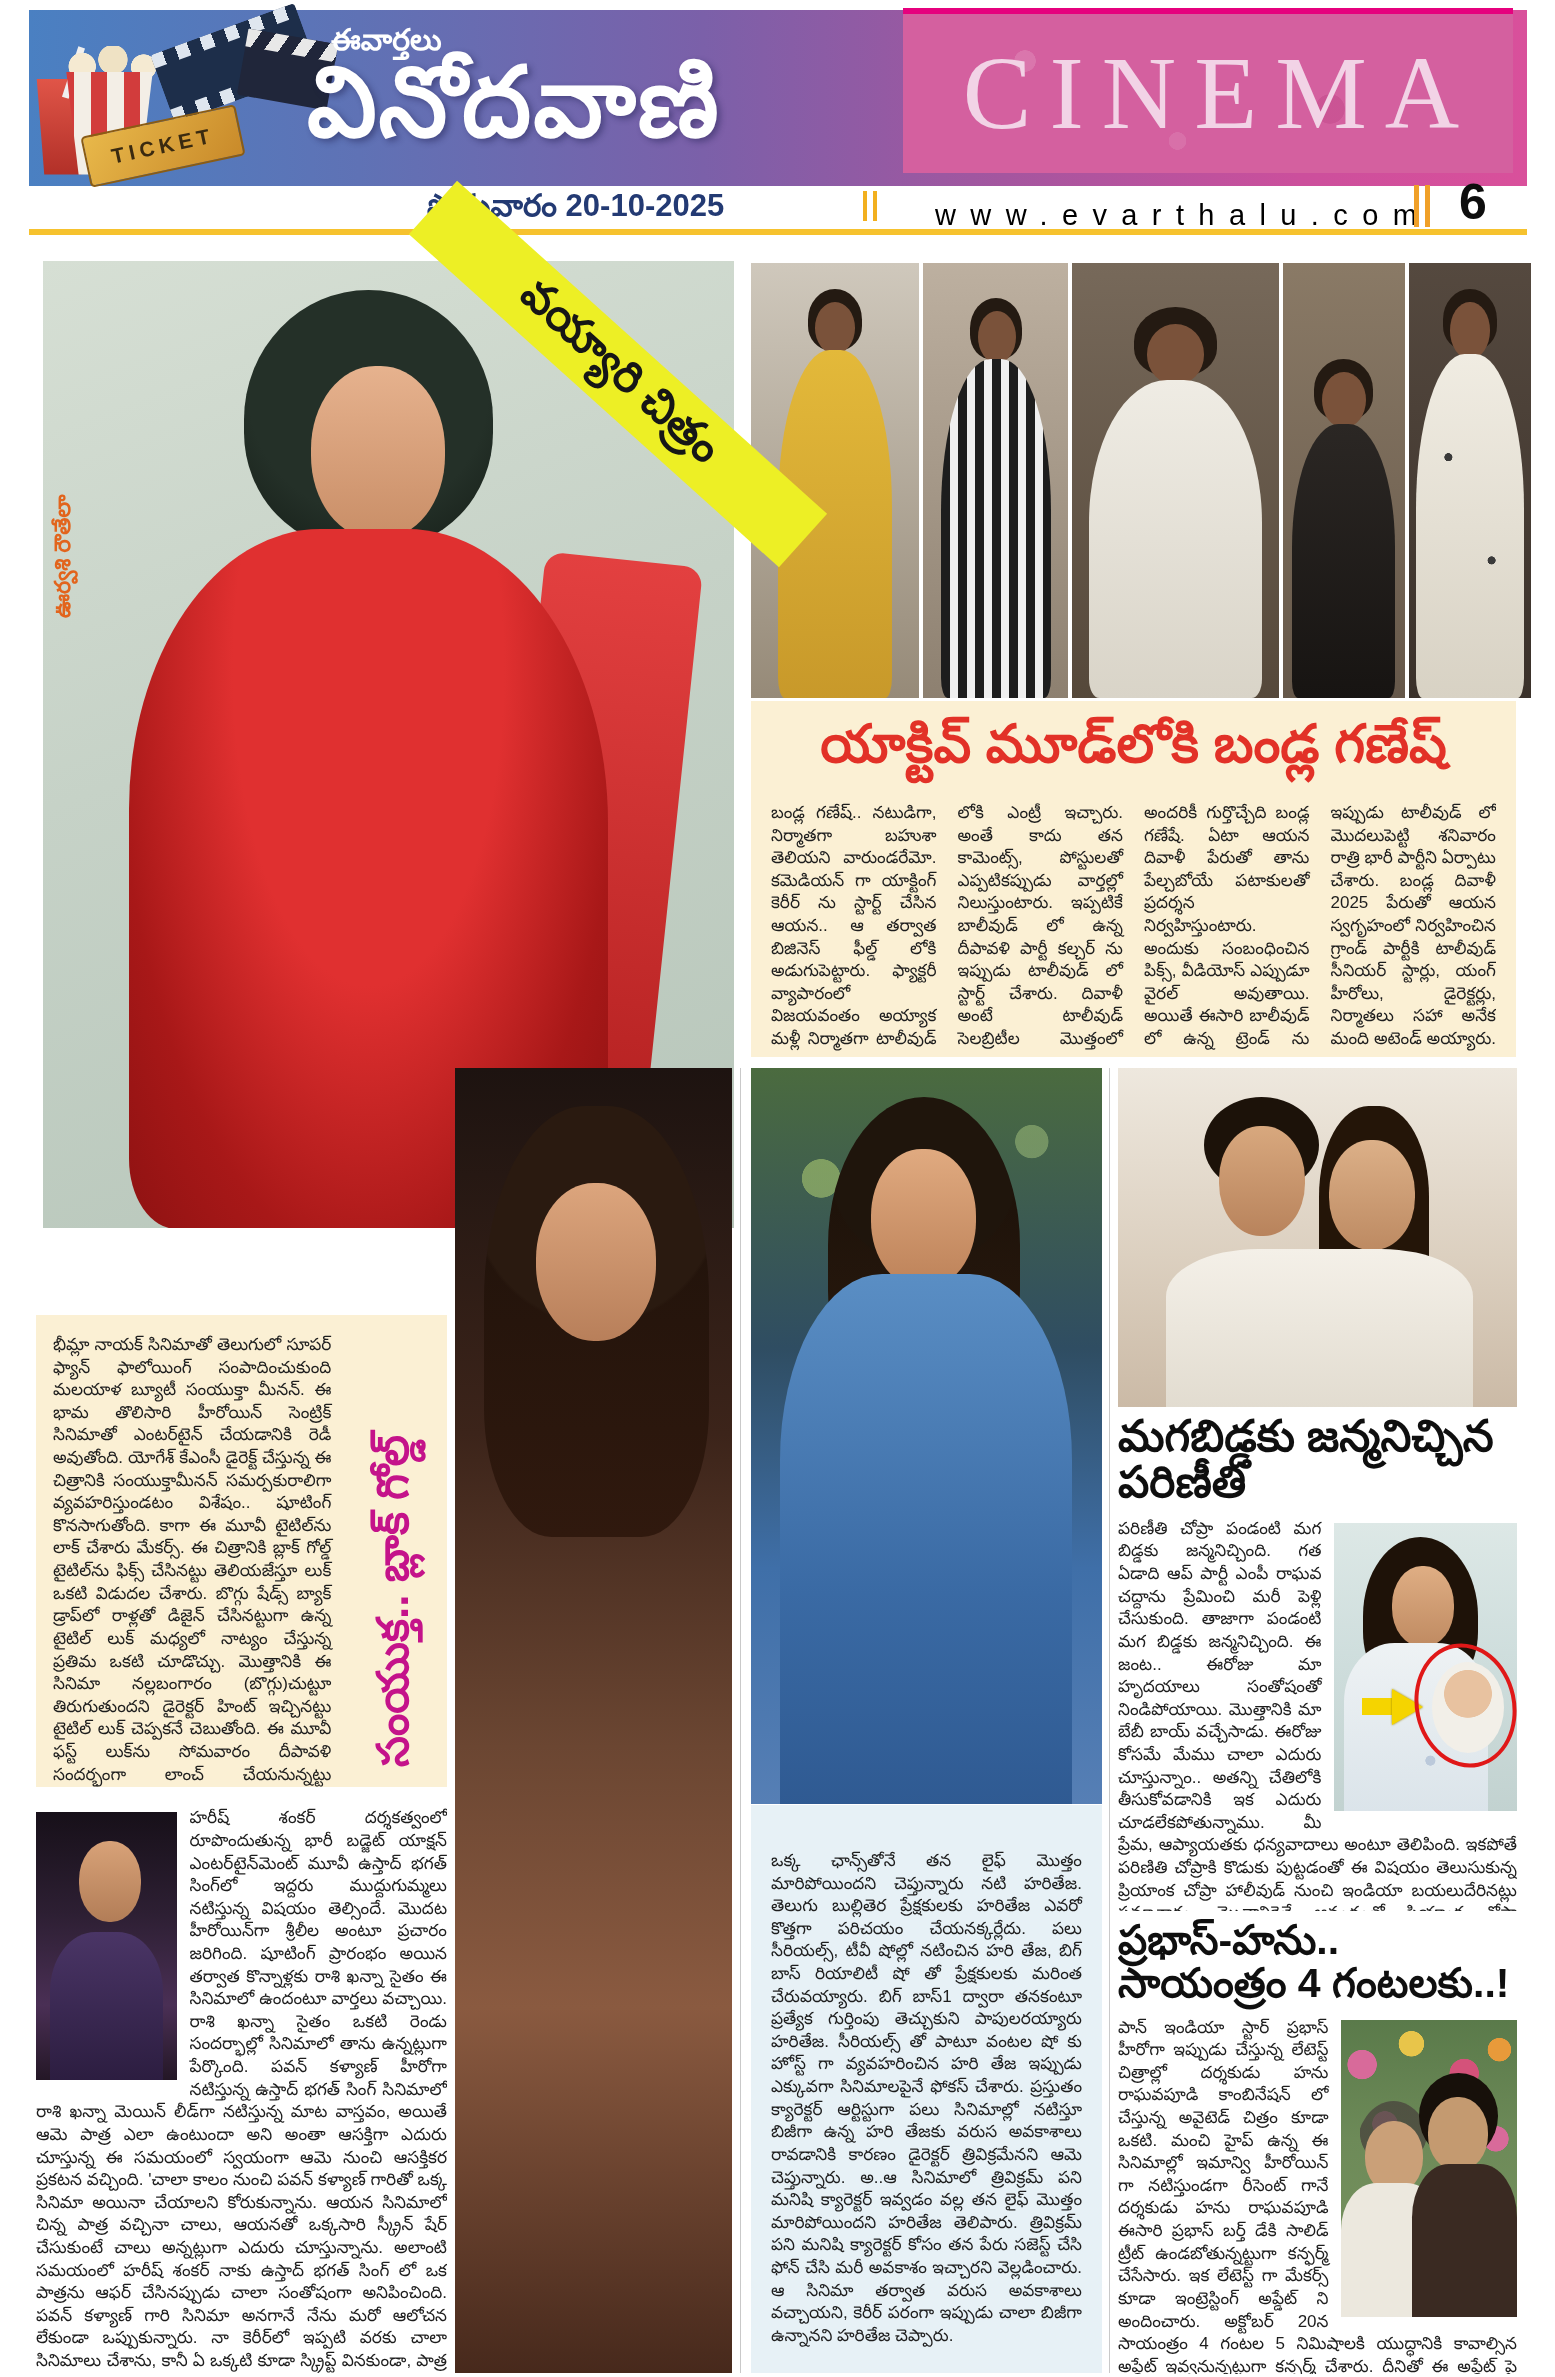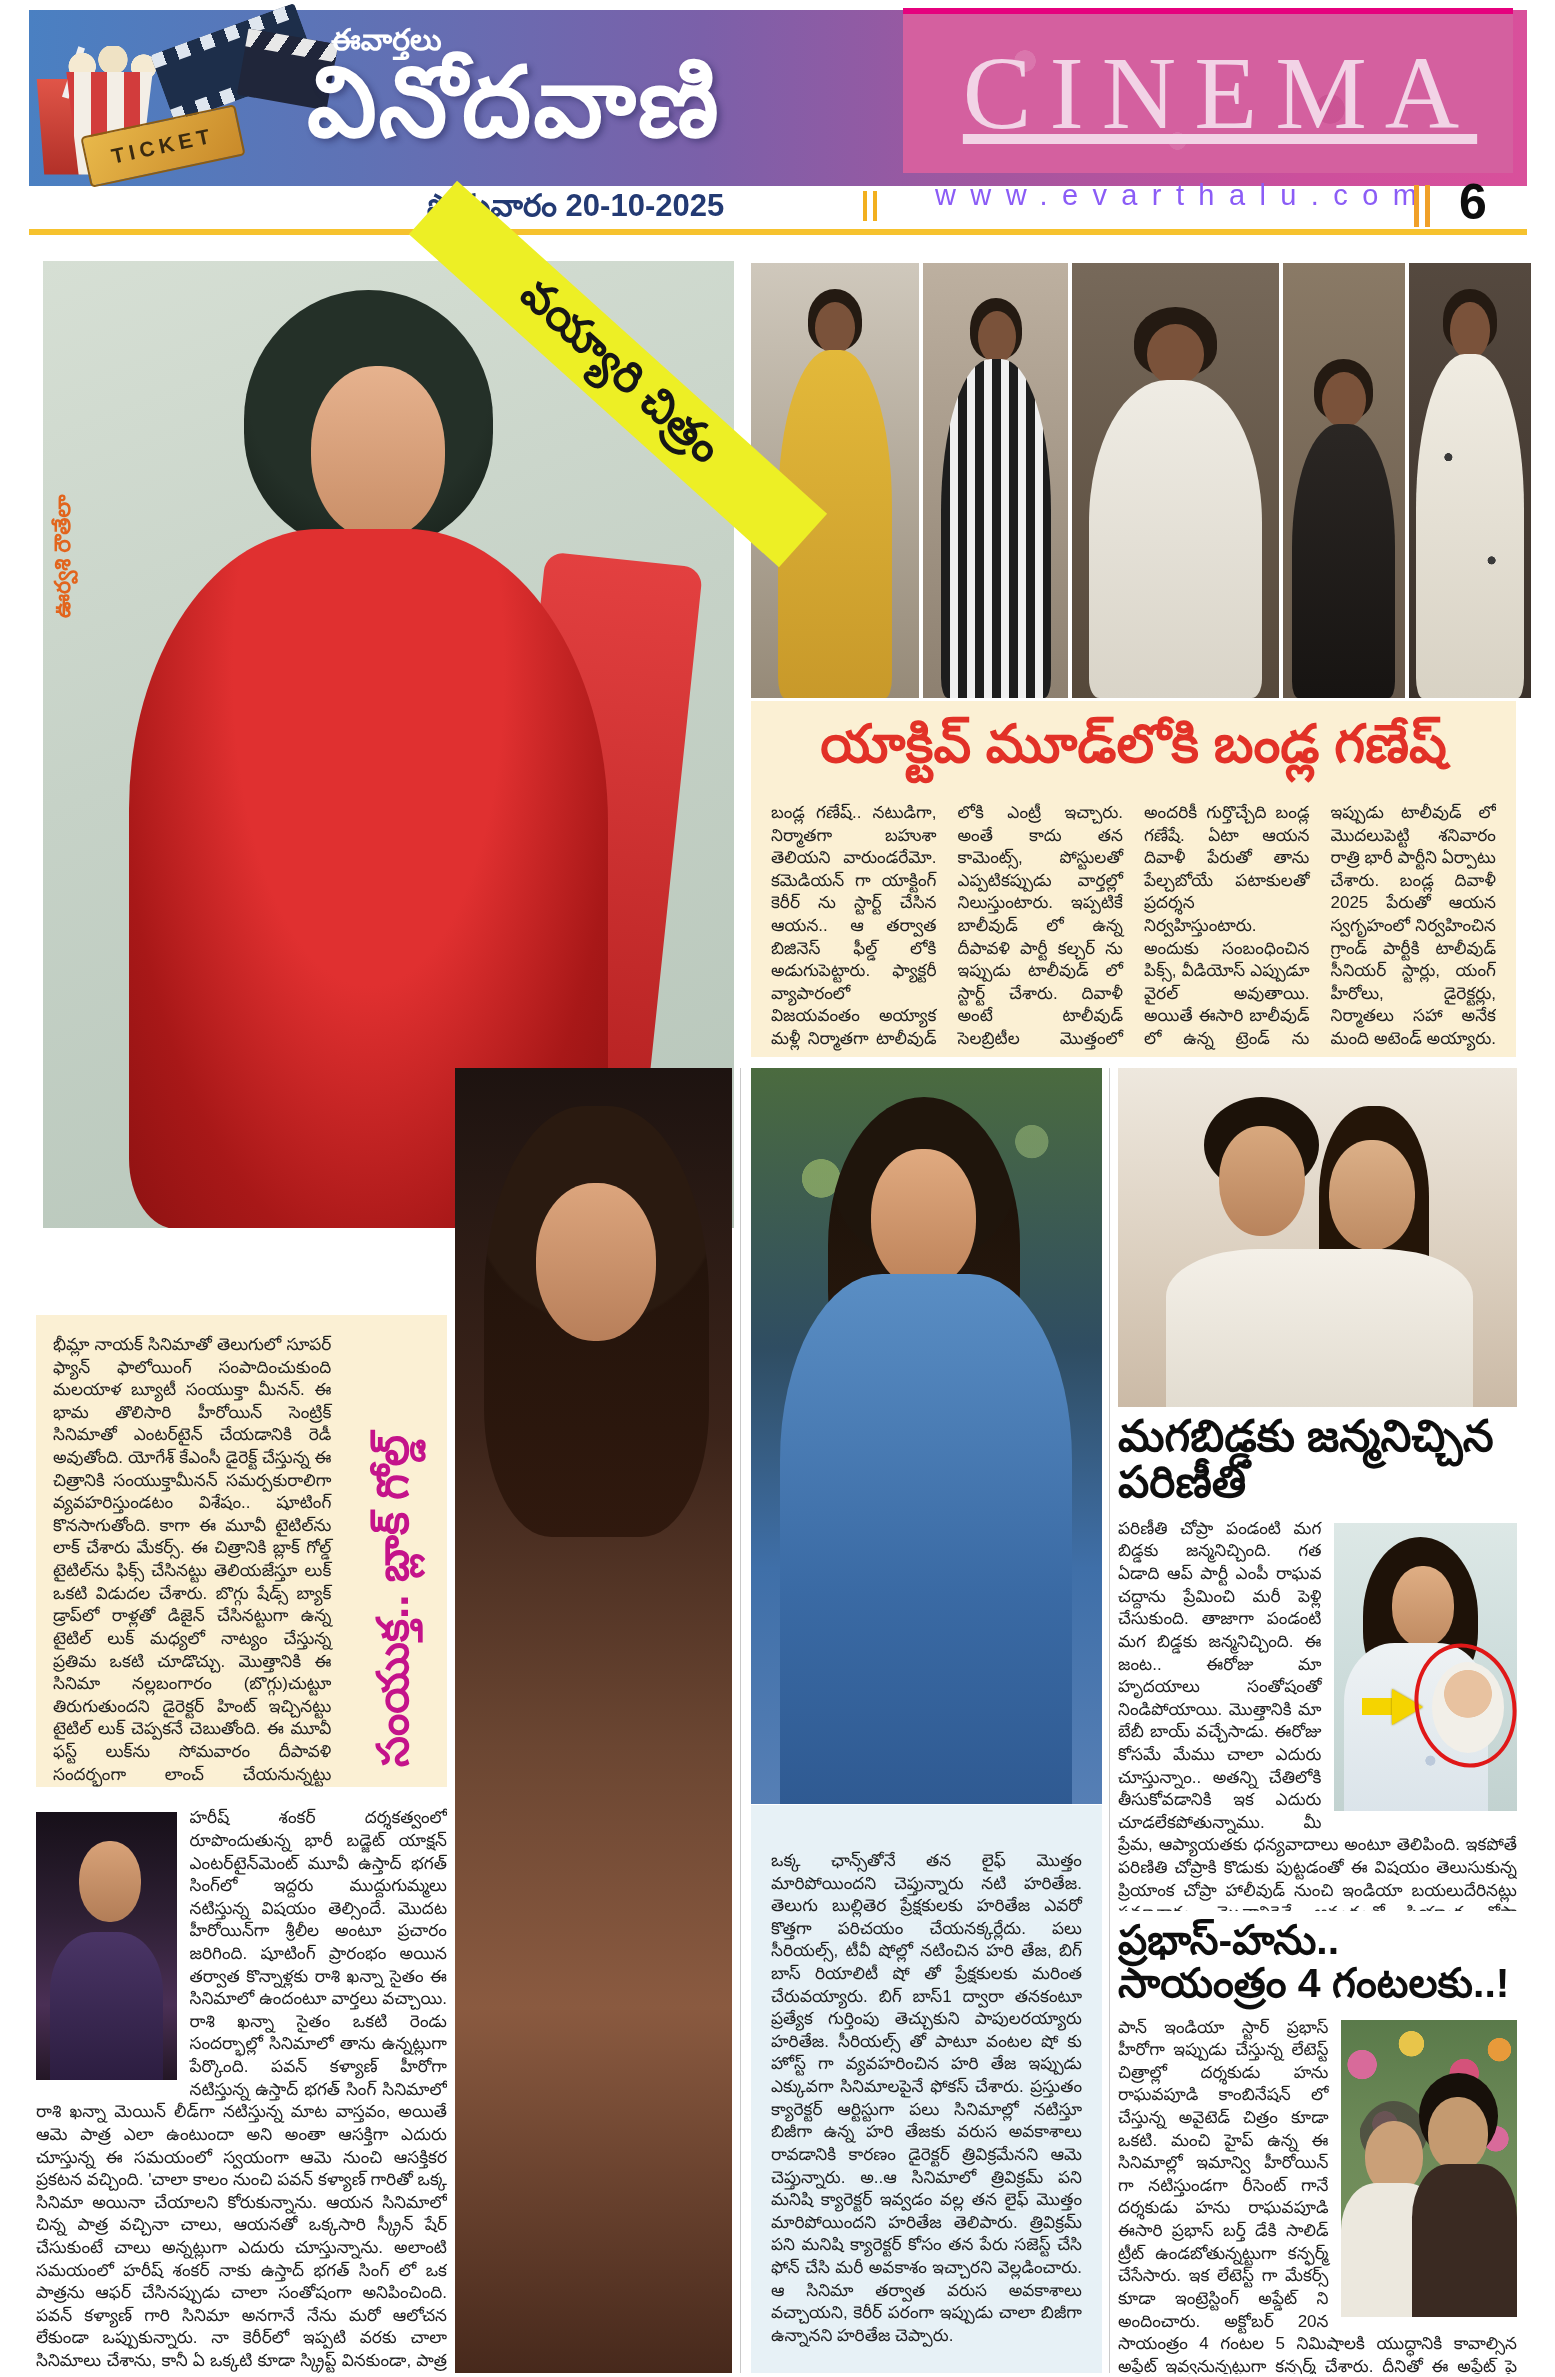--- a/index.html
+++ b/index.html
@@ -15,25 +15,25 @@
   .paper-title { left:307px; top:46px; font-size:98px; font-weight:bold; color:#ffffff;
     text-shadow:3.4px 3.4px 6.7px rgba(30,30,80,.45); letter-spacing:1.9px; }
   .cinema-panel { left:903px; top:13.4px; width:610px; height:160px; background:#d4609f;
     background-image:radial-gradient(circle at 20% 30%, rgba(255,255,255,.14) 0 10.5px, transparent 11px),
                      radial-gradient(circle at 70% 60%, rgba(160,30,100,.18) 0 14.4px, transparent 15px),
                      radial-gradient(circle at 45% 80%, rgba(255,255,255,.10) 0 8.6px, transparent 9px);
     display:flex; align-items:center; justify-content:center; }
   .cinema-left-strip { left:903px; top:13.4px; width:103px; height:160px; background:#a770b2; opacity:.85; }
   .cinema-topline { left:903px; top:7.7px; width:610px; height:6.7px; background:#e6007e; }
   .cinema-text { position:relative; font-family:"Liberation Serif", serif; font-size:103px; color:#f2d3e6;
-    letter-spacing:18px; padding-left:24px;text-decoration:underline; }
+    letter-spacing:18px; padding-left:24px; }
   .date-text { left:427px; top:188px; font-size:31px; font-weight:bold; color:#233a73; }
   .tick-bar { width:4.3px; height:30px; background:#f2b01f; }
   .tick-group { left:863px; top:191px; display:flex; gap:5.8px; }
-  .website { left:935px; top:179px; font-size:29px; color:#8b5cf6; letter-spacing:14.4px;text-align:right; }
+  .website { left:935px; top:199px; font-size:29px; color:#000000; letter-spacing:14.4px;text-align:right; }
   .dbl-bars { left:1414px; top:185px; display:flex; gap:6.7px; }
   .dbl-bars div { width:4.8px; height:42px; background:#f0a028; }
   .page-num { left:1459px; top:173px; font-size:50px; font-weight:bold; color:#0d0d0d; }
   .yellow-rule { left:29px; top:229px; width:1498px; height:5.8px; background:#f6c22e; }
 
   
   .film-strip { left:146px; top:26px; width:153px; height:72px; background:#1d2e4a; transform:rotate(-20deg);
     background-image:repeating-linear-gradient(90deg,#dfe6ef 0 12.5px, transparent 12.5px 26px);
     background-size:100% 14.4px; background-repeat:repeat-x; background-position:0 0, 0 58px;
     box-shadow:0 58px 0 0px transparent; border-radius:3.8px; }

